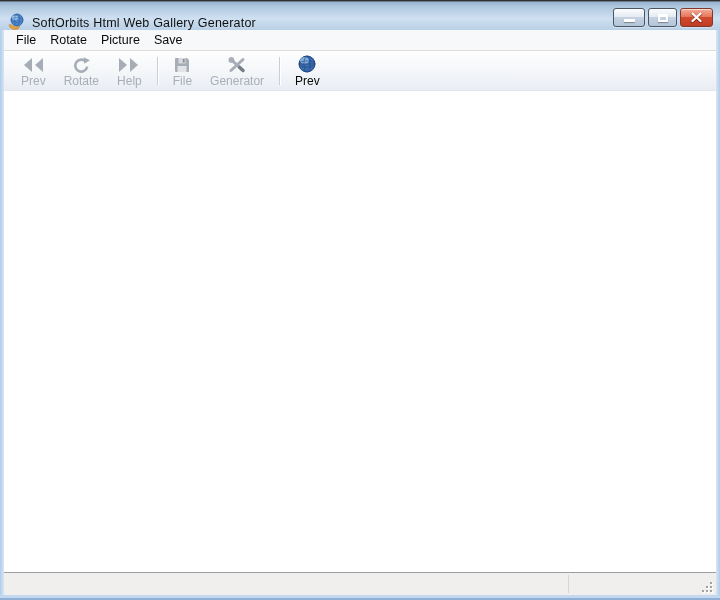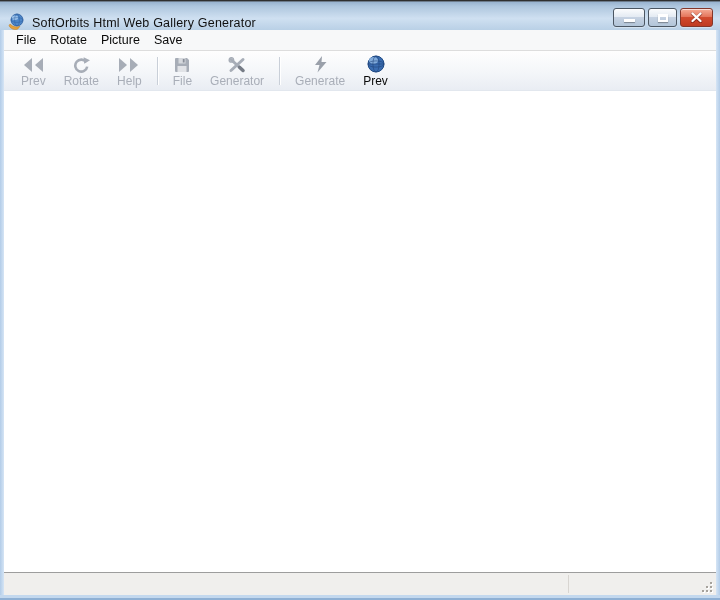--- a/index.html
+++ b/index.html
@@ -161,28 +161,20 @@
               <line x1="15" y1="2.5" x2="3" y2="13.5" stroke="#a7adb7" stroke-width="3" stroke-linecap="round"></line>
               <line x1="11.5" y1="10.3" x2="15" y2="13.5" stroke="#767c86" stroke-width="3.4" stroke-linecap="round"></line>
               <circle cx="3.4" cy="2.9" r="2.2" fill="none" stroke="#a7adb7" stroke-width="1.5"></circle>
             </svg>
           </span>
           <span class="lbl">Generator</span>
         </div>
 
         <div class="tb-sep"></div>
 
-        <div class="tb-btn disabled">
-          <span class="ico">
-            <svg width="15" height="17" viewBox="0 0 15 17">
-              <polygon points="9,0 2,9 6.5,9 4.5,16.5 13.5,6 8.5,6" fill="#9aa0aa"></polygon>
-            </svg>
-          </span>
-          <span class="lbl">Generate</span>
-        </div>
 
         <div class="tb-btn enabled">
           <span class="ico">
             <svg width="18" height="18" viewBox="0 0 18 18">
               <circle cx="9" cy="9" r="8" fill="#3a6cb0" stroke="#1f4a85" stroke-width="1"></circle>
               <ellipse cx="6.5" cy="5.5" rx="4.6" ry="3.6" fill="#93bce6" opacity="0.8"></ellipse>
               <ellipse cx="9" cy="9" rx="8" ry="3.1" fill="none" stroke="#1d4075" stroke-width="0.8" opacity="0.65"></ellipse>
               <ellipse cx="9" cy="9" rx="3.1" ry="8" fill="none" stroke="#1d4075" stroke-width="0.8" opacity="0.65"></ellipse>
               <line x1="1" y1="9" x2="17" y2="9" stroke="#1d4075" stroke-width="0.8" opacity="0.65"></line>
             </svg>

